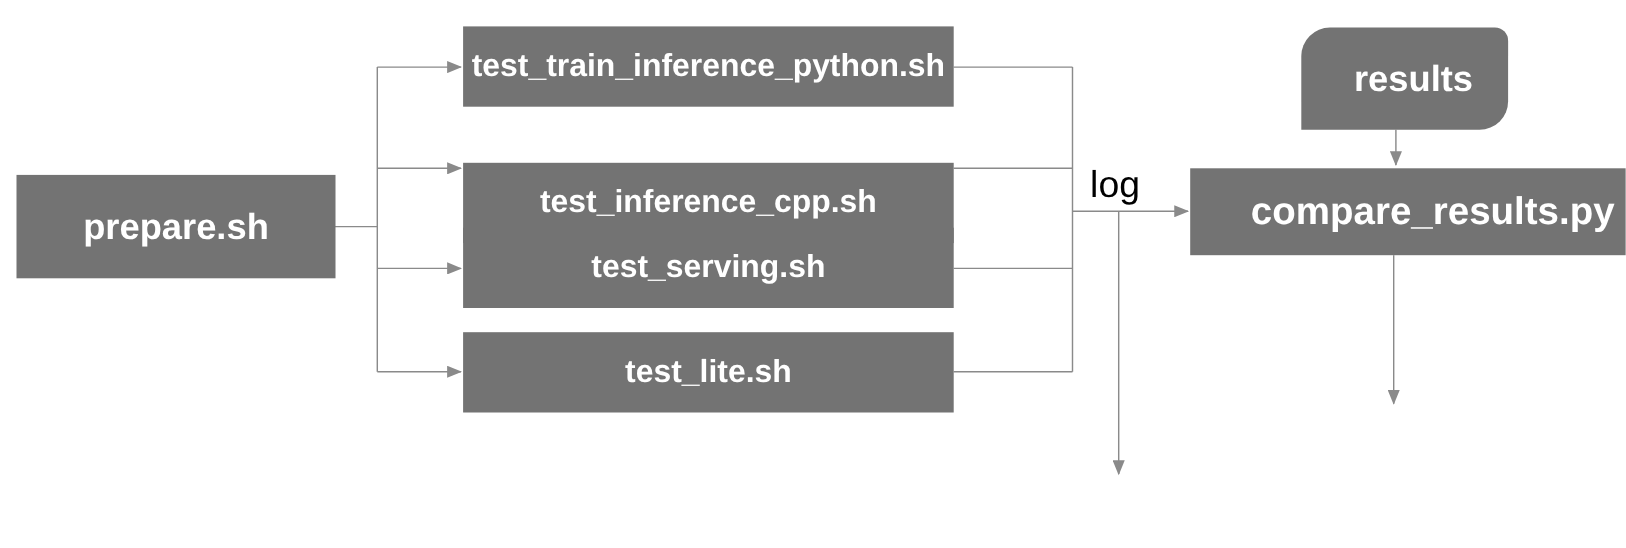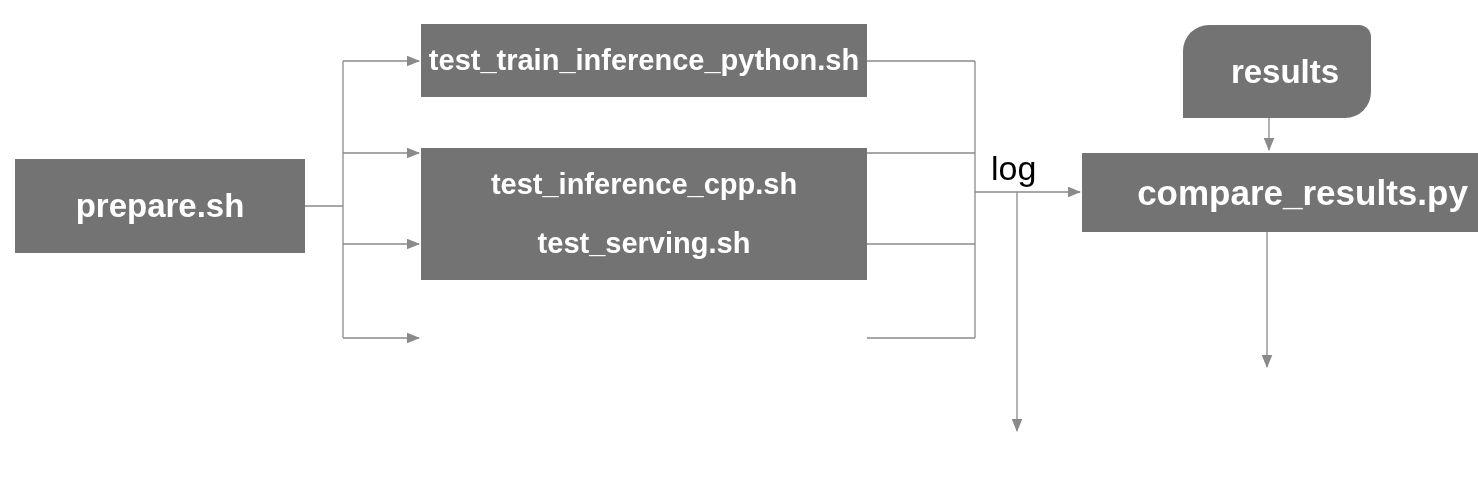--- a/index.html
+++ b/index.html
@@ -92,20 +92,21 @@
 
       <line x1="1267" y1="232" x2="1267" y2="367" marker-end="url(#arrow)"></line>
     </g>
   </svg>
 
   <div class="node node-prepare">prepare.sh</div>
 
   <div class="node node-test node-test-1">test_train_inference_python.sh</div>
   <div class="node node-test node-test-2">test_inference_cpp.sh</div>
   <div class="node node-test node-test-3">test_serving.sh</div>
+  <div class="node node-test node-test-4">test_lite.sh</div>
 
   <div class="node node-compare">compare_results.py</div>
 
   <div class="node node-results">results</div>
 
   <div class="label-log">log</div>
 
 
 
 </div>

